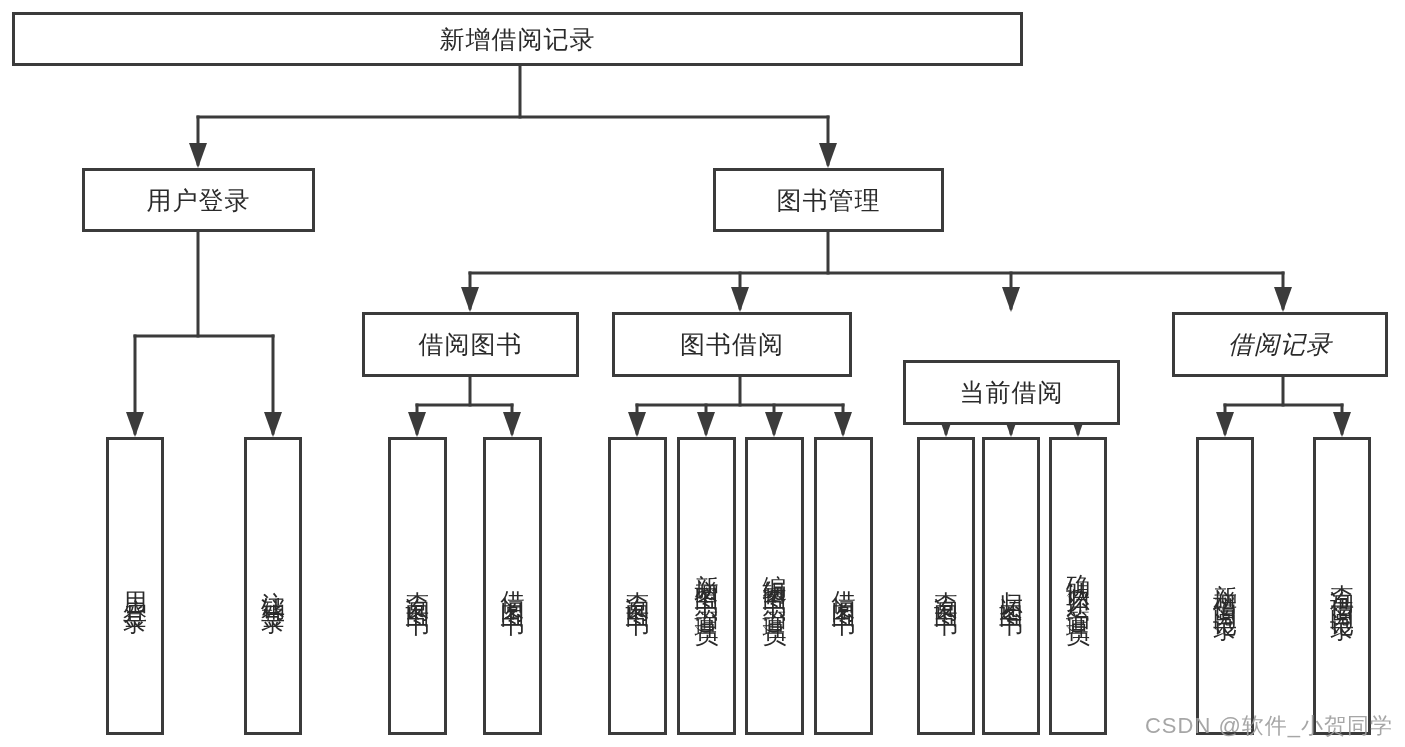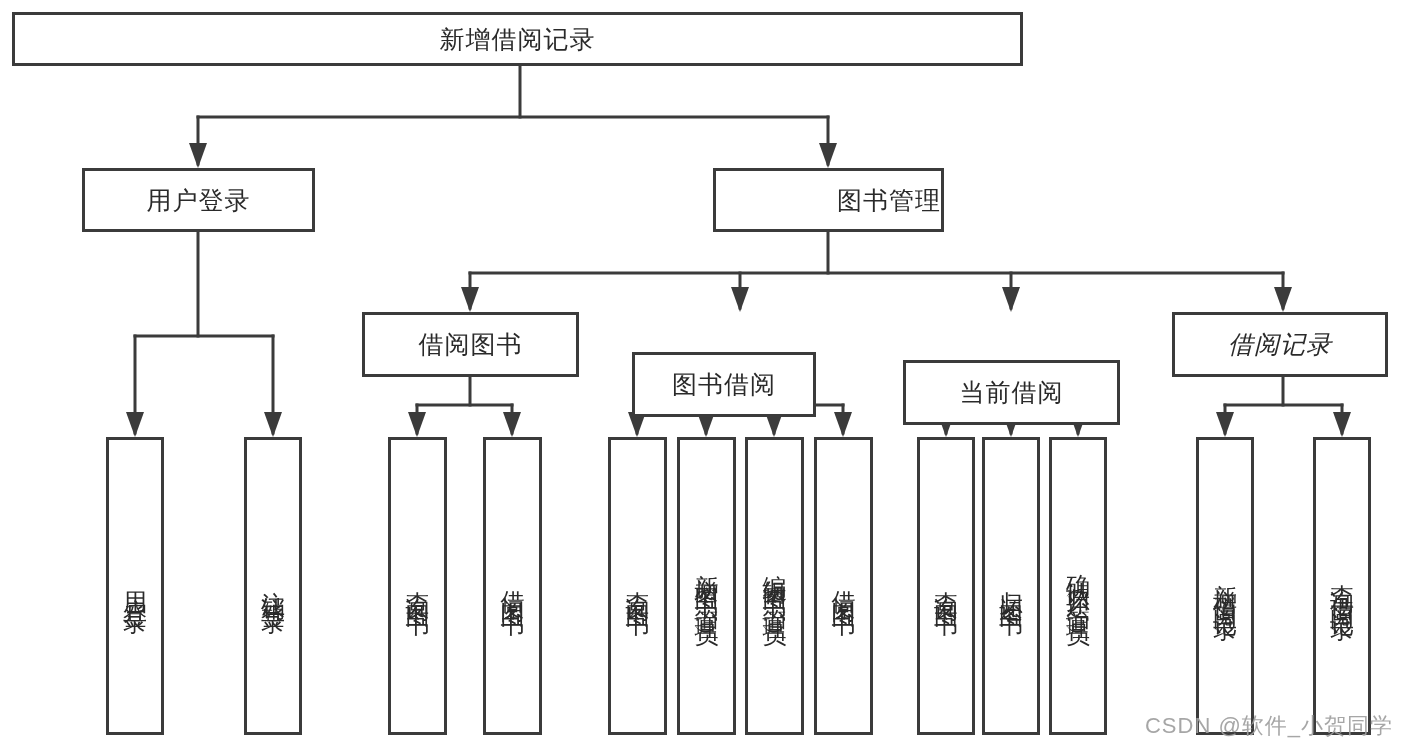--- a/index.html
+++ b/index.html
@@ -116,28 +116,28 @@
     </g>
   </svg>
 
   <div class="node hnode" style="left:12px; top:12px; width:1011px; height:54px;">
     <span>新增借阅记录</span>
   </div>
 
   <div class="node hnode" style="left:82px; top:168px; width:233px; height:64px;">
     <span>用户登录</span>
   </div>
-  <div class="node hnode" style="left:713px; top:168px; width:231px; height:64px;justify-content:flex-end;">
+  <div class="node hnode" style="left:713px; top:168px; width:231px; height:64px;">
     <span>图书管理</span>
   </div>
 
   <div class="node hnode" style="left:362px; top:312px; width:217px; height:65px;">
     <span>借阅图书</span>
   </div>
-  <div class="node hnode" style="left:632px; top:312px; width:184px; height:65px;margin-top:40px;">
+  <div class="node hnode" style="left:612px; top:312px; width:240px; height:65px;">
     <span>图书借阅</span>
   </div>
   <div class="node hnode" style="left:903px; top:312px; width:217px; height:65px;margin-top:48px;">
     <span>当前借阅</span>
   </div>
   <div class="node hnode" style="left:1172px; top:312px; width:216px; height:65px;font-style:italic;">
     <span>借阅记录</span>
   </div>
 
   <div class="node leaf" style="left:106px; top:437px; width:58px; height:298px;">

